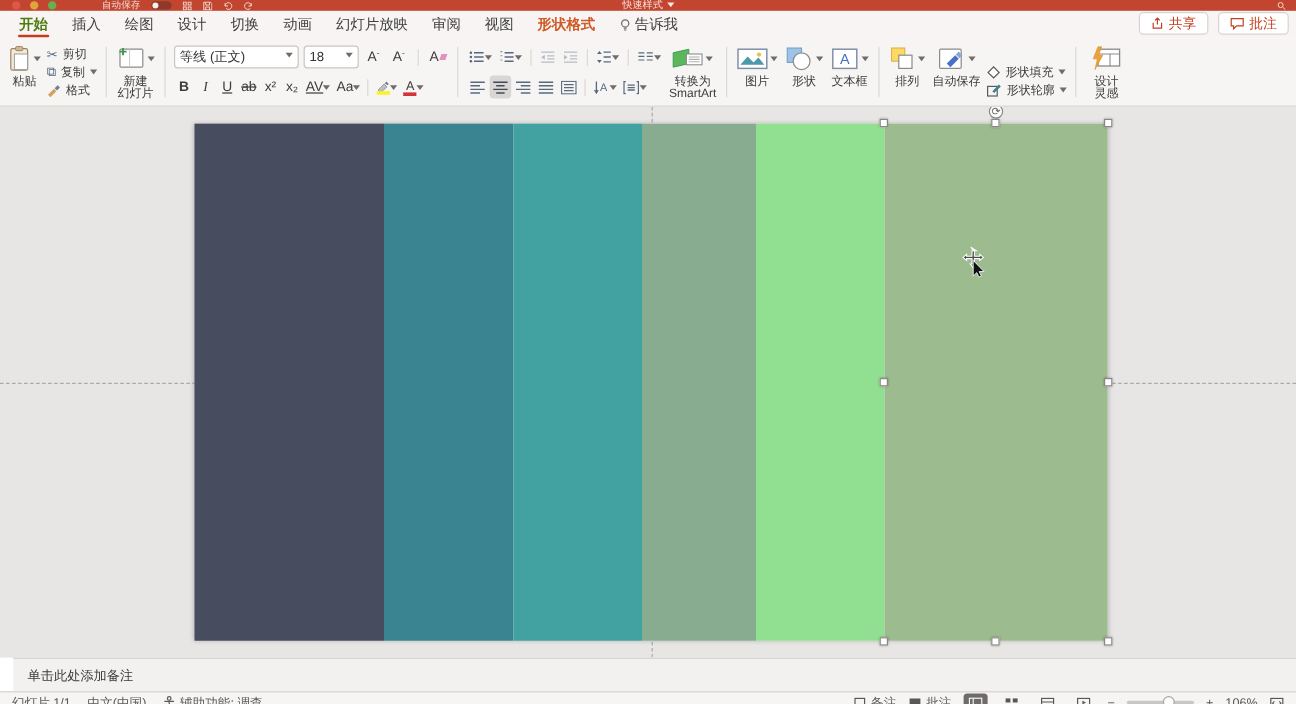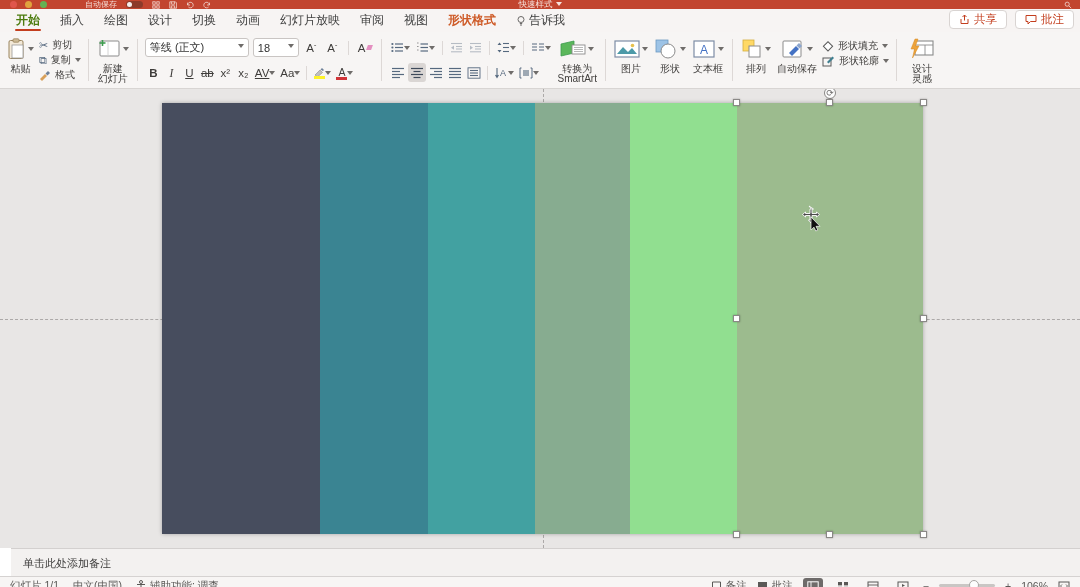--- a/index.html
+++ b/index.html
@@ -510,21 +510,21 @@
     <div class="iconrow">
       <svg width="24" height="20" viewBox="0 0 24 20">
           <rect x="2" y="2" width="18" height="16" rx="1" fill="#fff" stroke="#8b8b8b" stroke-width="1"></rect>
           <path d="M8 14 L15 7 L18 10 L11 17 Z" fill="#4472C4"></path>
           <path d="M15.5 6.5 L18 4 L21 7 L18.5 9.5 Z" fill="#8ba5ce"></path>
         </svg>
       <span class="chev"></span>
     </div>
     <span>自动保存</span>
   </div>
-  <div class="stack" style="justify-content:flex-start">
+  <div class="stack" style="justify-content:flex-end">
     <div class="mini">
       <svg width="12" height="12" viewBox="0 0 12 12">
           <rect x="3" y="3" width="6.5" height="6.5" transform="rotate(45 6 6)" fill="#fff" stroke="#5a5a5a" stroke-width="1"></rect>
         </svg>
       <span>形状填充</span>
       <span class="chev"></span>
     </div>
     <div class="mini">
       <svg width="13" height="12" viewBox="0 0 13 12">
           <rect x="1" y="3" width="8" height="8" fill="none" stroke="#5a5a5a" stroke-width="1"></rect>

